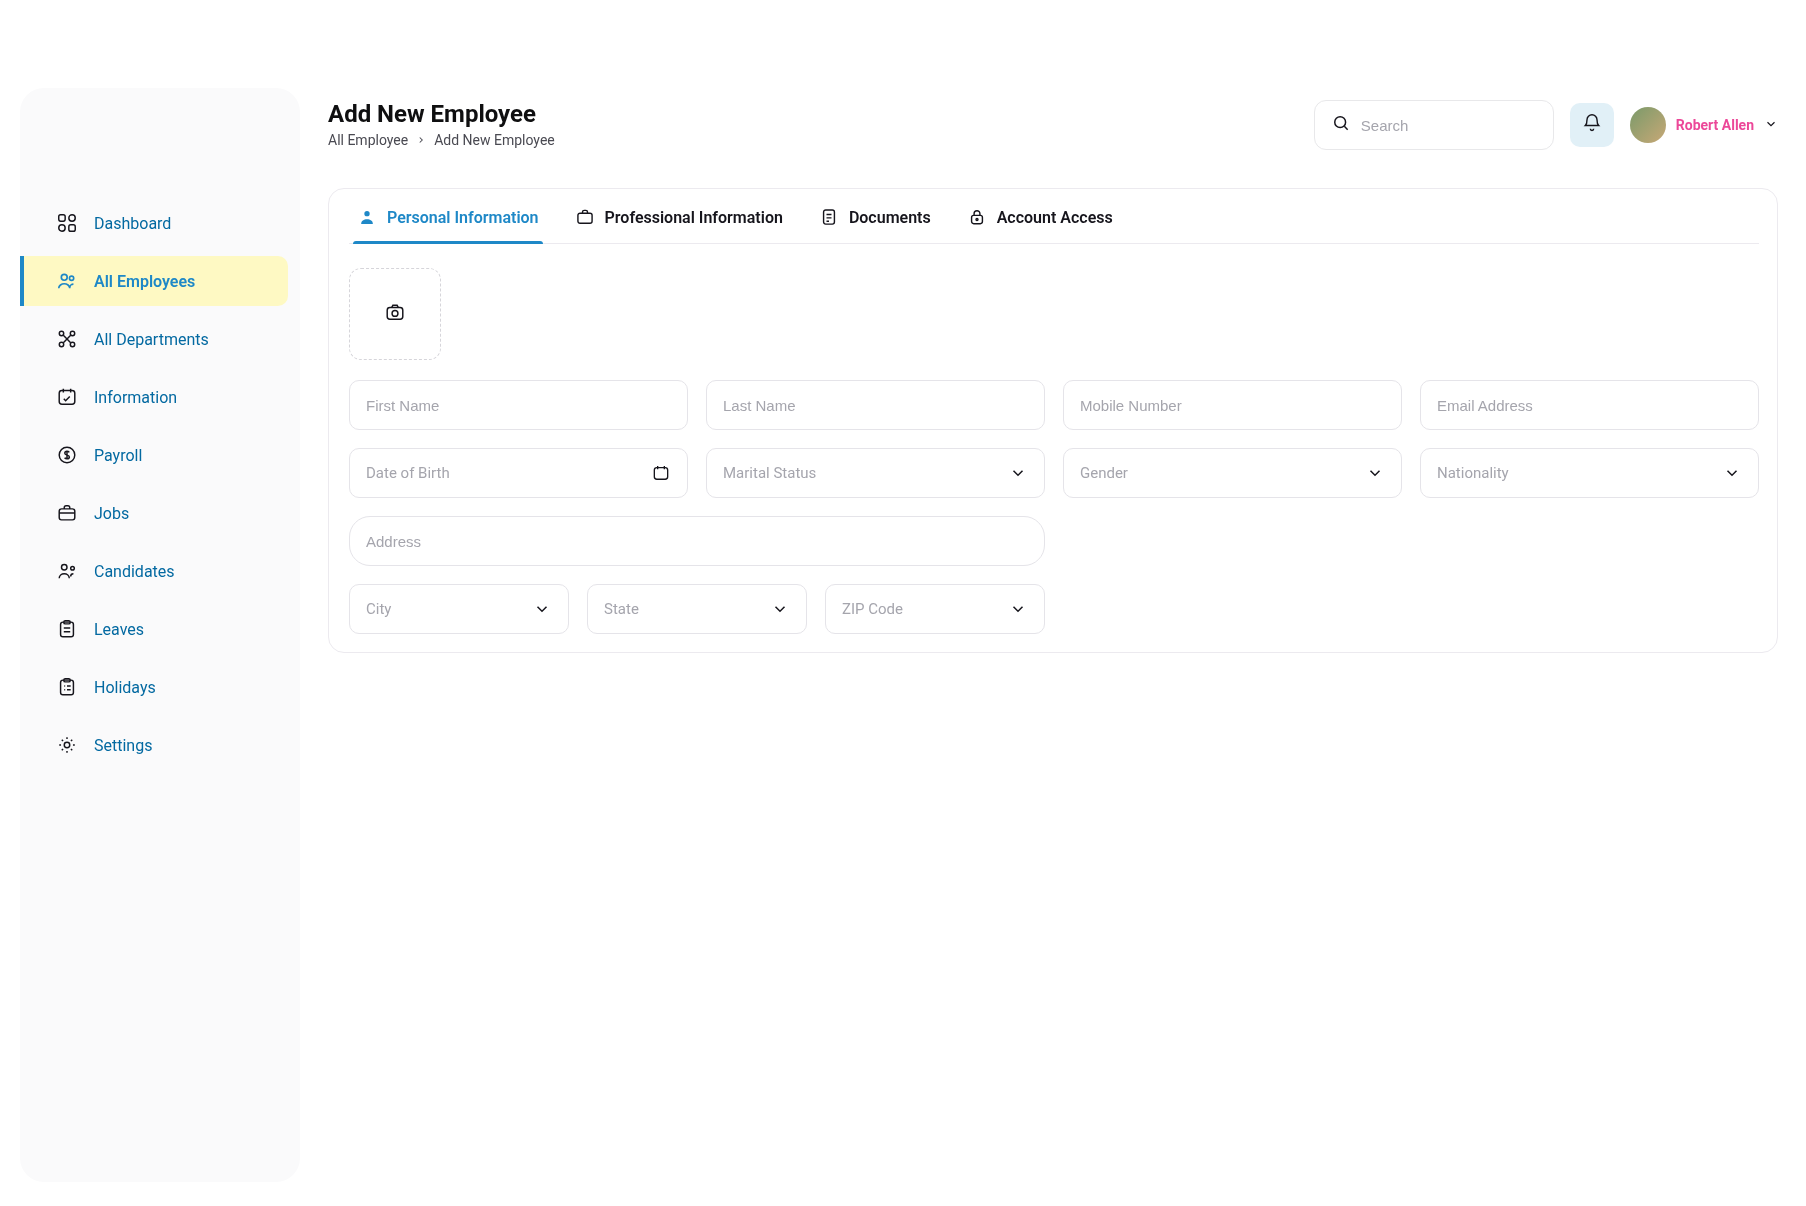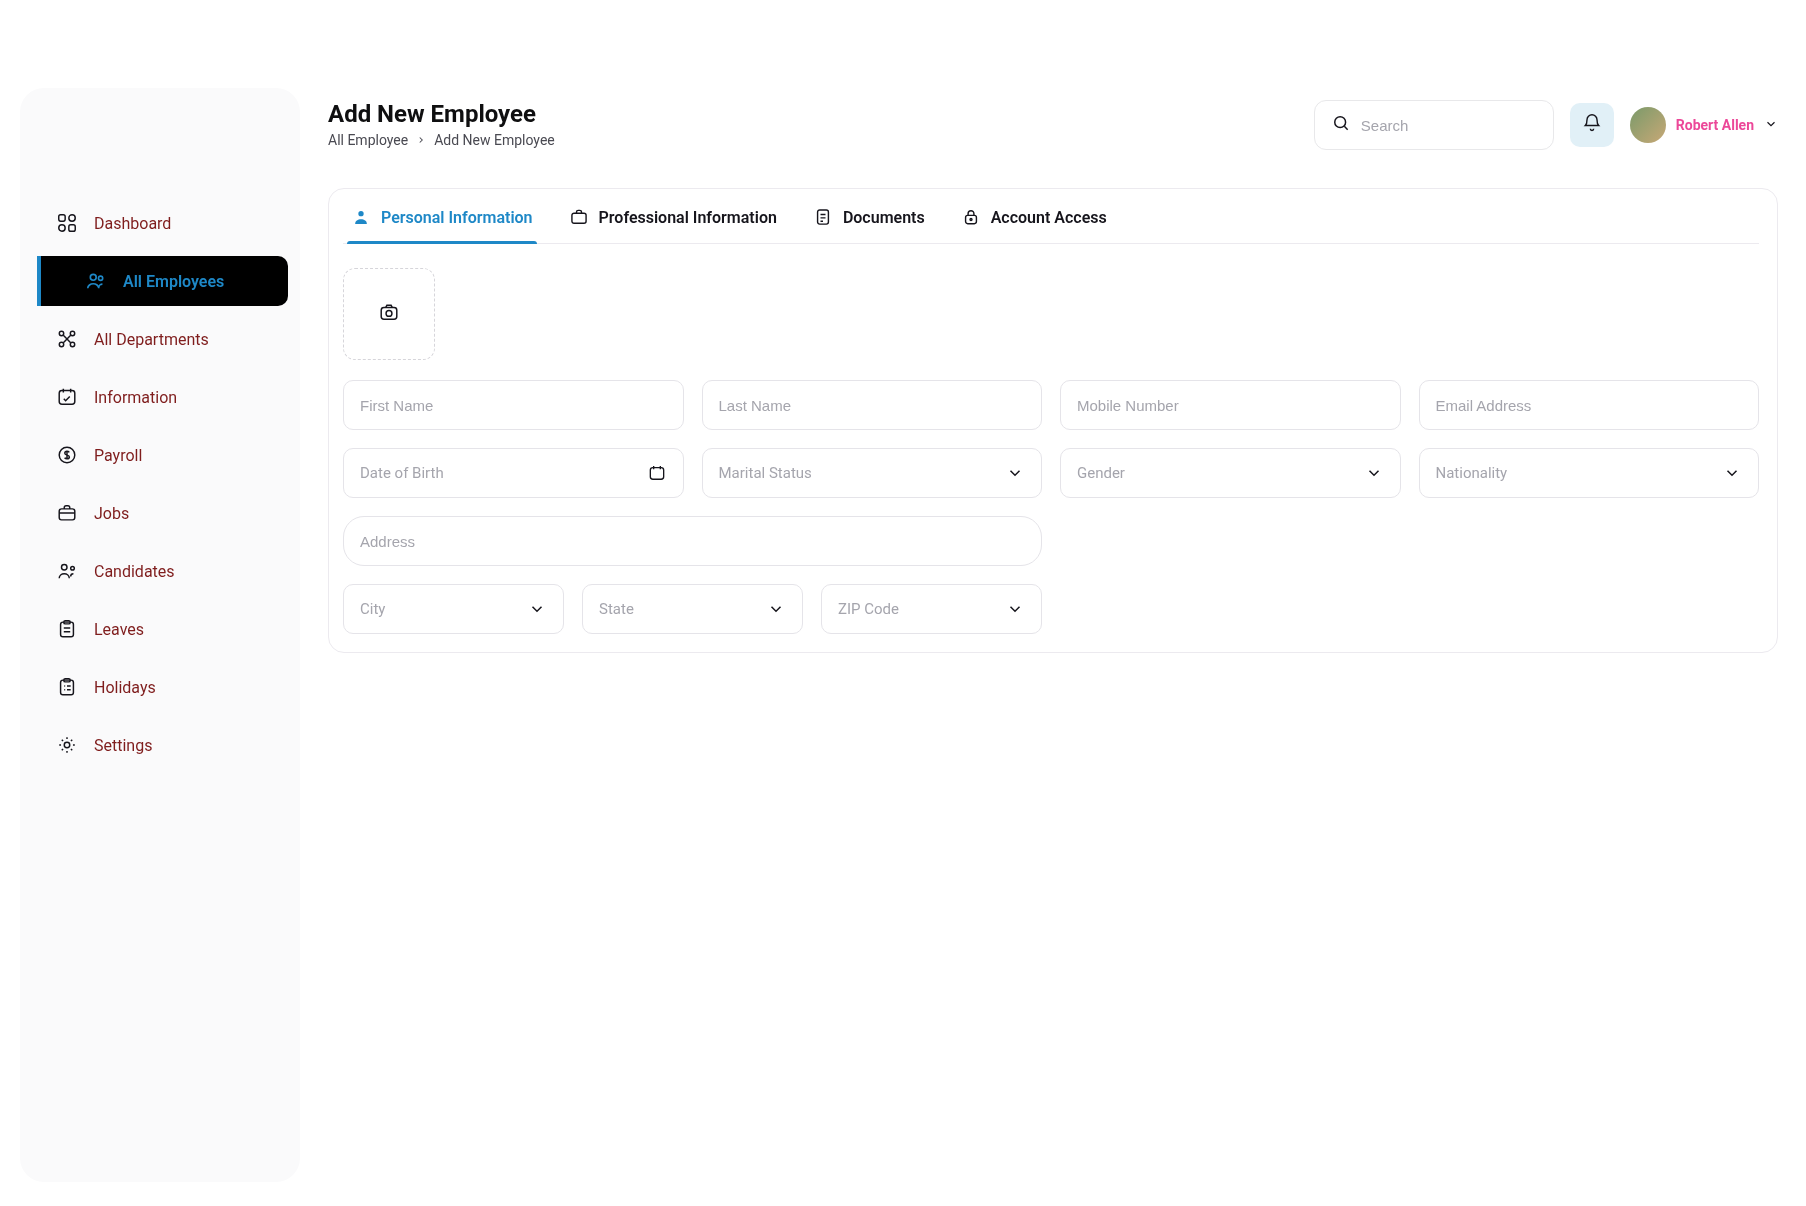--- a/index.html
+++ b/index.html
@@ -23,30 +23,30 @@
     .nav-list { list-style: none; display: flex; flex-direction: column; gap: 8px; }
     .nav-item {
       display: flex;
       align-items: center;
       gap: 16px;
       padding: 14px 20px 14px 24px;
       margin: 0 12px;
       border-radius: 10px;
       cursor: pointer;
       font-size: 16px;
-      color: #7f1d1d;
+      color: #0369a1;
       position: relative;
     }
     .nav-item.active {
-      background: #000000;
+      background: #fef9c3;
       color: #1e88c7;
       font-weight: 600;
       border-radius: 0 10px 10px 0;
-      margin-left: 17px;
-      padding-left: 48px;
+      margin-left: 0;
+      padding-left: 36px;
     }
     .nav-item.active::before {
       content: '';
       position: absolute;
       left: 0;
       top: 0;
       bottom: 0;
       width: 4px;
       background: #1e88c7;
     }
@@ -114,21 +114,21 @@
       background: linear-gradient(135deg, #7a9a6a 0%, #c8a876 100%);
       flex-shrink: 0;
     }
     .user-name { font-size: 14px; font-weight: 700; color: #ec4899; }
 
     
     .card {
       background: #fff;
       border: 1px solid #eceaef;
       border-radius: 16px;
-      padding: 0 18px 18px 14px;
+      padding: 0 18px 18px 20px;
     }
 
     
     .tabs {
       display: flex;
       gap: 28px;
       border-bottom: 1px solid #eceaef;
       padding: 0 0 0 4px;
     }
     .tab {

